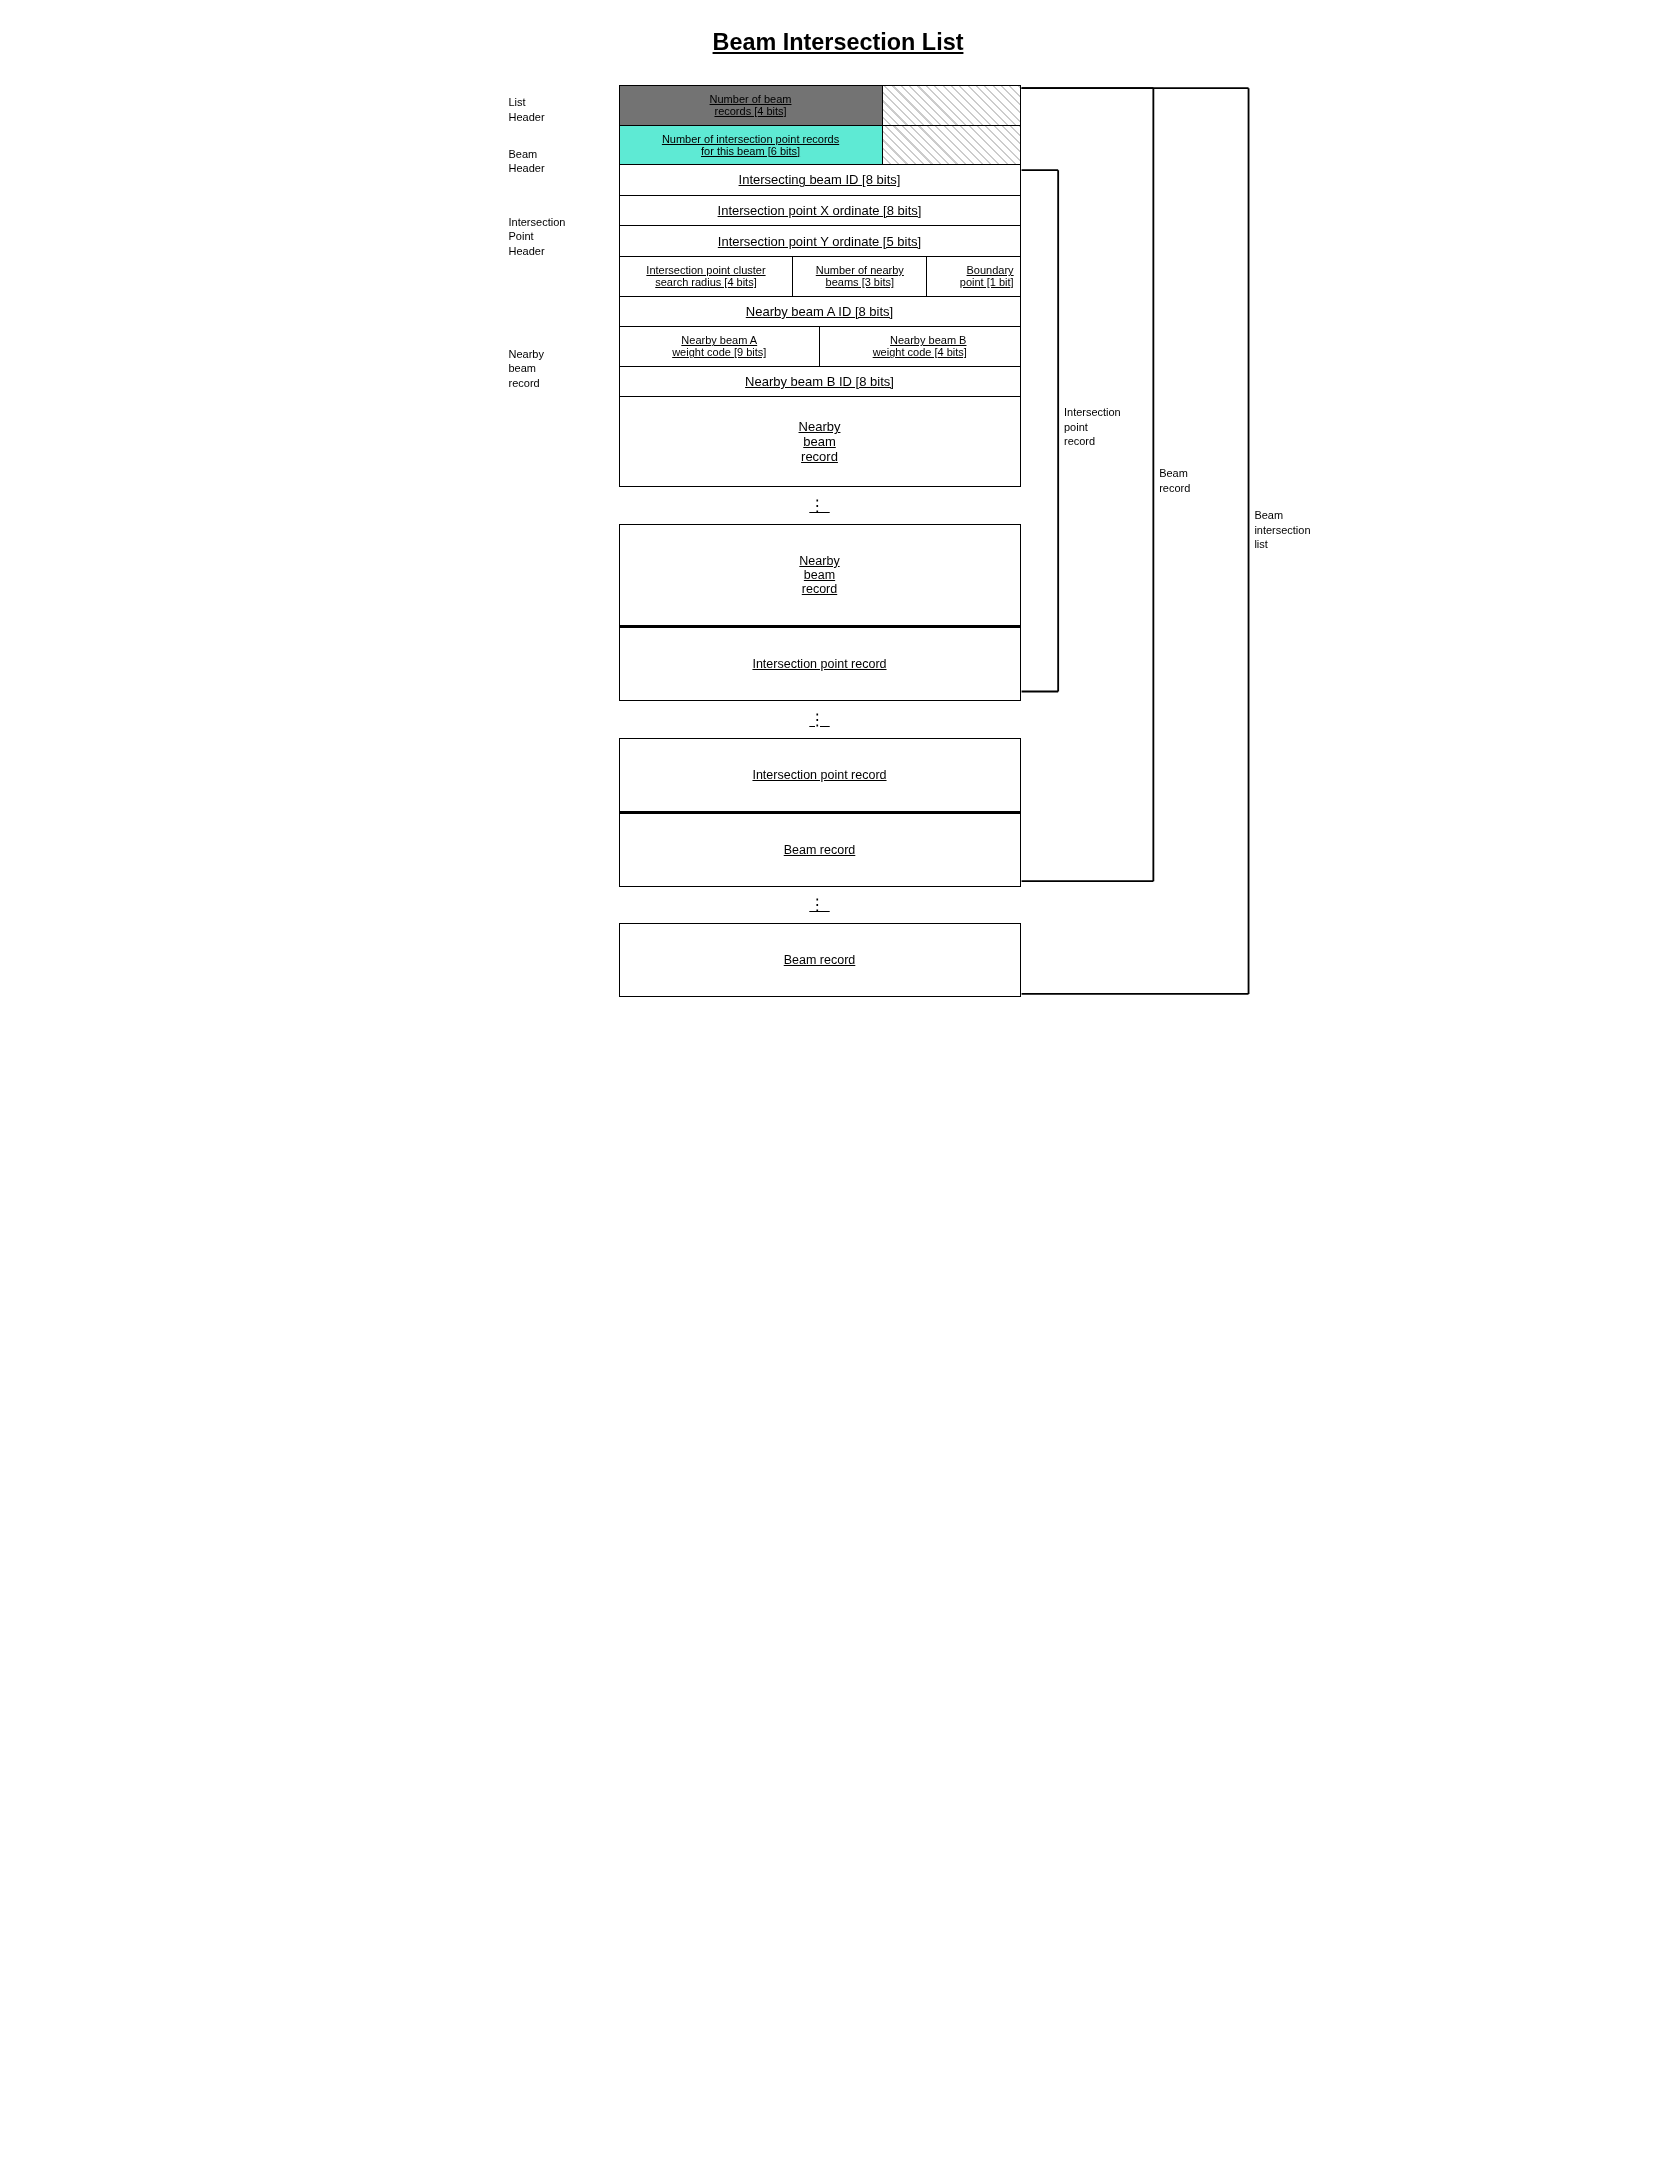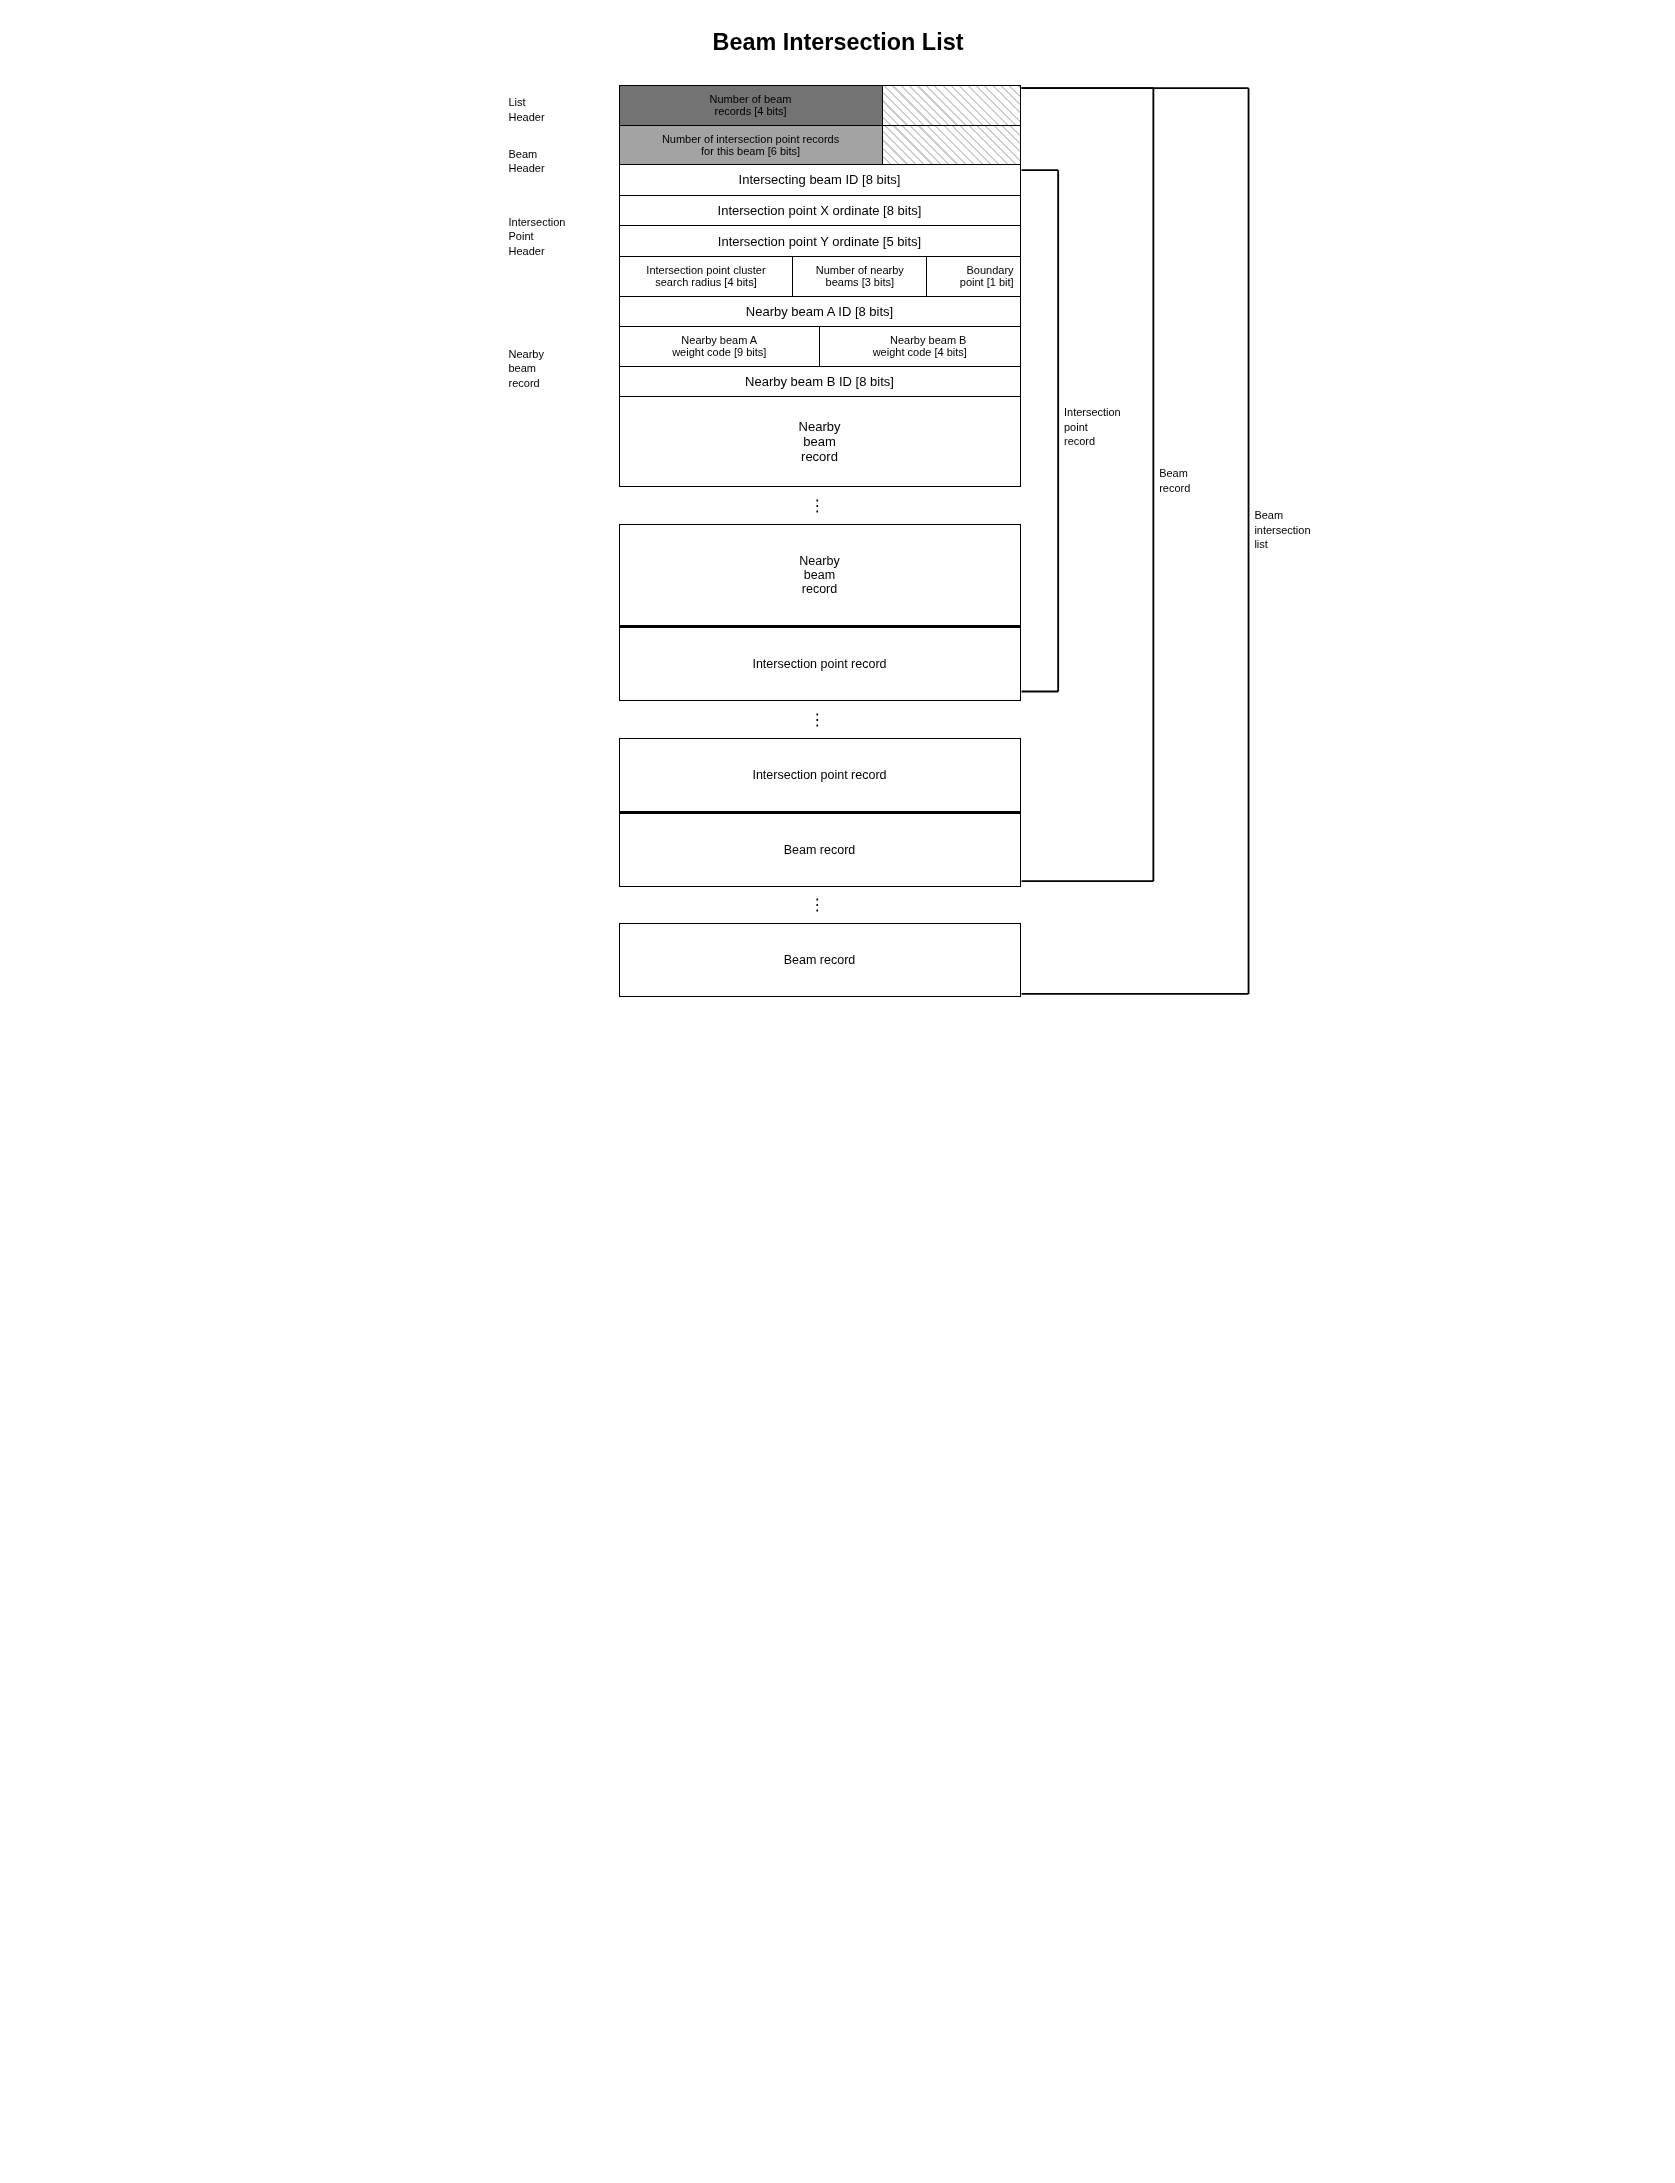--- a/index.html
+++ b/index.html
@@ -9,20 +9,21 @@
       width: 1676px;
       min-height: 2183px;
       display: flex;
       justify-content: center;
       align-items: flex-start;
       padding: 29px 14.7px;
     }
     .page {
       width: 659px;
       position: relative;
+      text-decoration: underline;
     }
     .title {
       text-align: center;
       font-size: 23.4px;
       font-weight: bold;
       margin-bottom: 29px;
       font-family: Arial, sans-serif;
     }
 
     
@@ -144,21 +145,21 @@
 
       <div class="row-flex hatched-row" style="background: #fff;">
         <div class="cell" style="flex:2; background: #737373;">
           <span style="white-space: pre-line;">Number of beam
 records [4 bits]</span>
         </div>
         <div class="cell" style="flex:1; background: repeating-linear-gradient(45deg, transparent, transparent 4.4px, rgba(0,0,0,0.2) 4.4px, rgba(0,0,0,0.2) 5.9px);"></div>
       </div>
 
       <div class="row-flex">
-        <div class="cell" style="flex:2; background: #a3a3a3;">
+        <div class="cell" style="flex:2; background: #5eead4;">
           <span style="white-space: pre-line;">Number of intersection point records
 for this beam [6 bits]</span>
         </div>
         <div class="cell" style="flex:1; background: repeating-linear-gradient(45deg, transparent, transparent 4.4px, rgba(0,0,0,0.2) 4.4px, rgba(0,0,0,0.2) 5.9px);"></div>
       </div>
 
       <div class="row">
         <span>Intersecting beam ID [8 bits]</span>
       </div>
 

